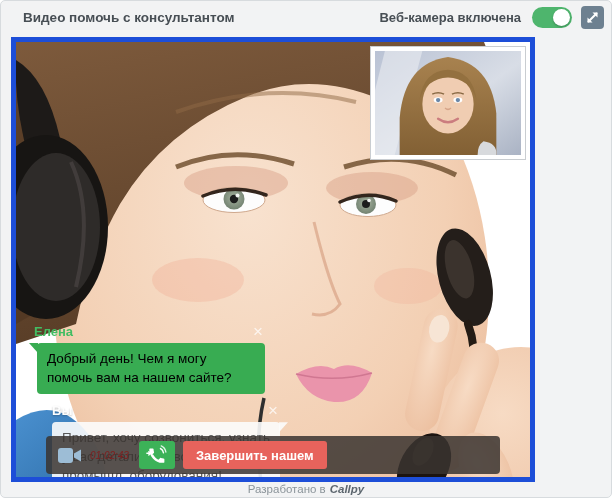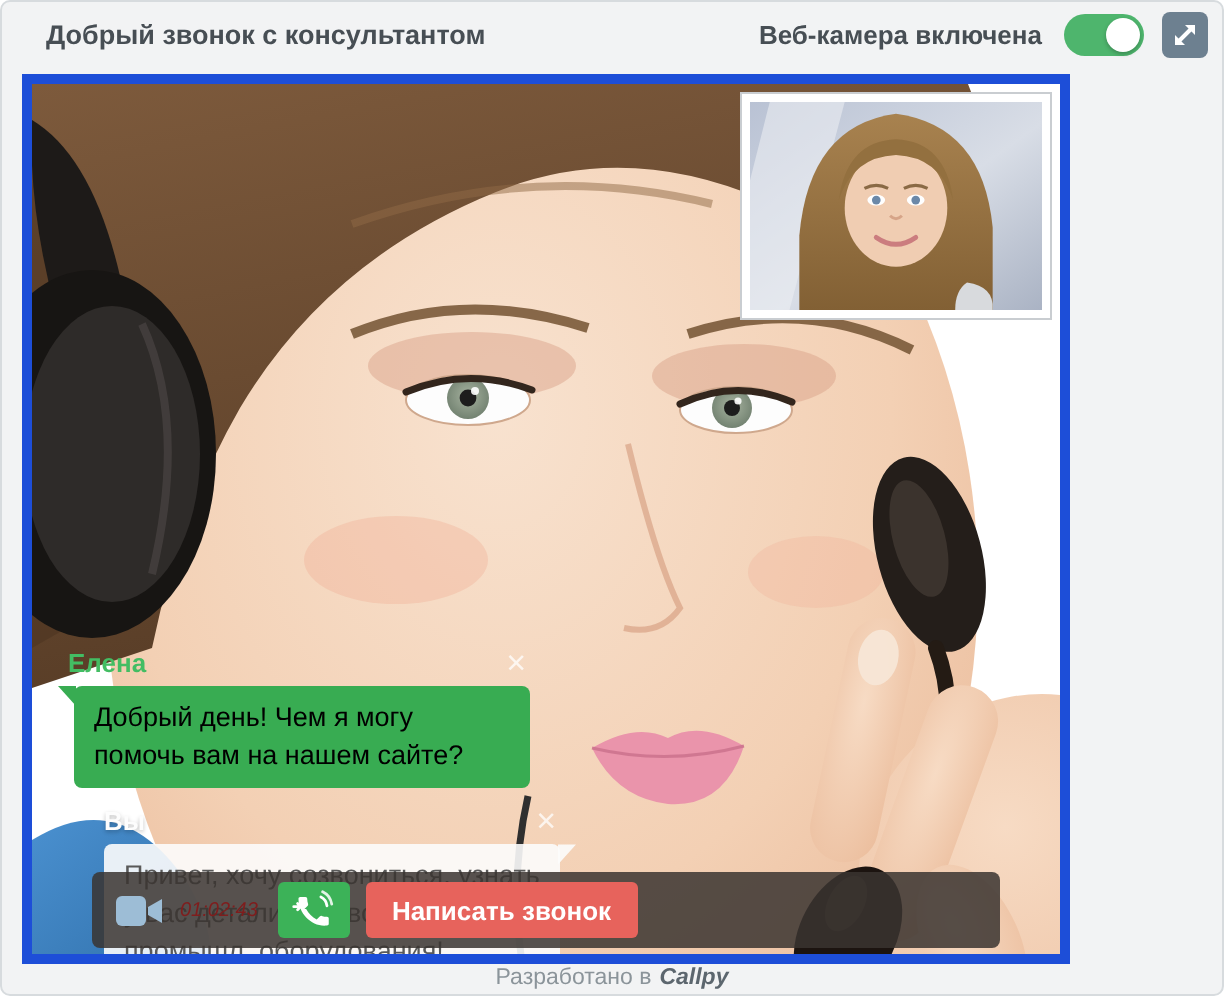--- a/index.html
+++ b/index.html
@@ -47,21 +47,21 @@
   
   .footer{position:absolute;left:0;right:0;bottom:0;height:17px;display:flex;align-items:center;justify-content:center;font-size:11.5px;color:#8b949a;text-align:right;}
   .footer .brand{font-weight:bold;color:#5c666e;margin-left:4px;cursor:pointer;font-style:italic;}
 </style>
 </head>
 <body>
 
 <div class="widget">
 
   <div class="header">
-    <div class="title">Добрый звонок с консультантом</div>
+    <div class="title">Видео помочь с консультантом</div>
     <div class="webcam-label">Веб-камера включена</div>
     <div class="toggle">
       <div class="knob"></div>
     </div>
     <button class="expand-btn">
       <span style="display:flex;">
         <svg width="15" height="15" viewBox="0 0 15 15">
           <g stroke="#fff" stroke-width="2" fill="none" stroke-linecap="round">
             <path d="M3.5 11.5 L11.5 3.5"></path>
           </g>
@@ -231,21 +231,21 @@
       <button class="voice-btn">
         <span style="display:flex;">
           <svg width="21" height="21" viewBox="0 0 24 24">
             <path d="M8.1 10.9c1.4 2.6 3.4 4.6 6 6l1.9-1.9c.3-.3.7-.4 1-.2.9.3 2 .5 3 .5.6 0 1 .4 1 1v3c0 .6-.4 1-1 1C11.5 21.3 3.7 13.5 3.7 5c0-.6.4-1 1-1h3c.6 0 1 .4 1 1 0 1.1.2 2.1.5 3 .1.4 0 .7-.2 1l-1.9 1.9z" fill="#fff"></path>
             <path d="M16.5 4 Q19.5 5.5 20 9" stroke="#fff" stroke-width="1.6" fill="none" stroke-linecap="round"></path>
             <path d="M17.5 1 Q21.8 3 22.7 8" stroke="#fff" stroke-width="1.6" fill="none" stroke-linecap="round" opacity="0.85"></path>
             <path d="M1 9.5 h4 l-1.8 -1.8 M5 9.5 l-1.8 1.8" stroke="#fff" stroke-width="1.6" fill="none" stroke-linecap="round"></path>
           </svg>
         </span>
       </button>
-      <button class="end-btn">Написать звонок</button>
+      <button class="end-btn">Завершить нашем</button>
     </div>
 
   </div>
 
   <div class="footer">
     <span>Разработано в</span>
     <span class="brand">Callpy</span>
   </div>
 
 </div>

